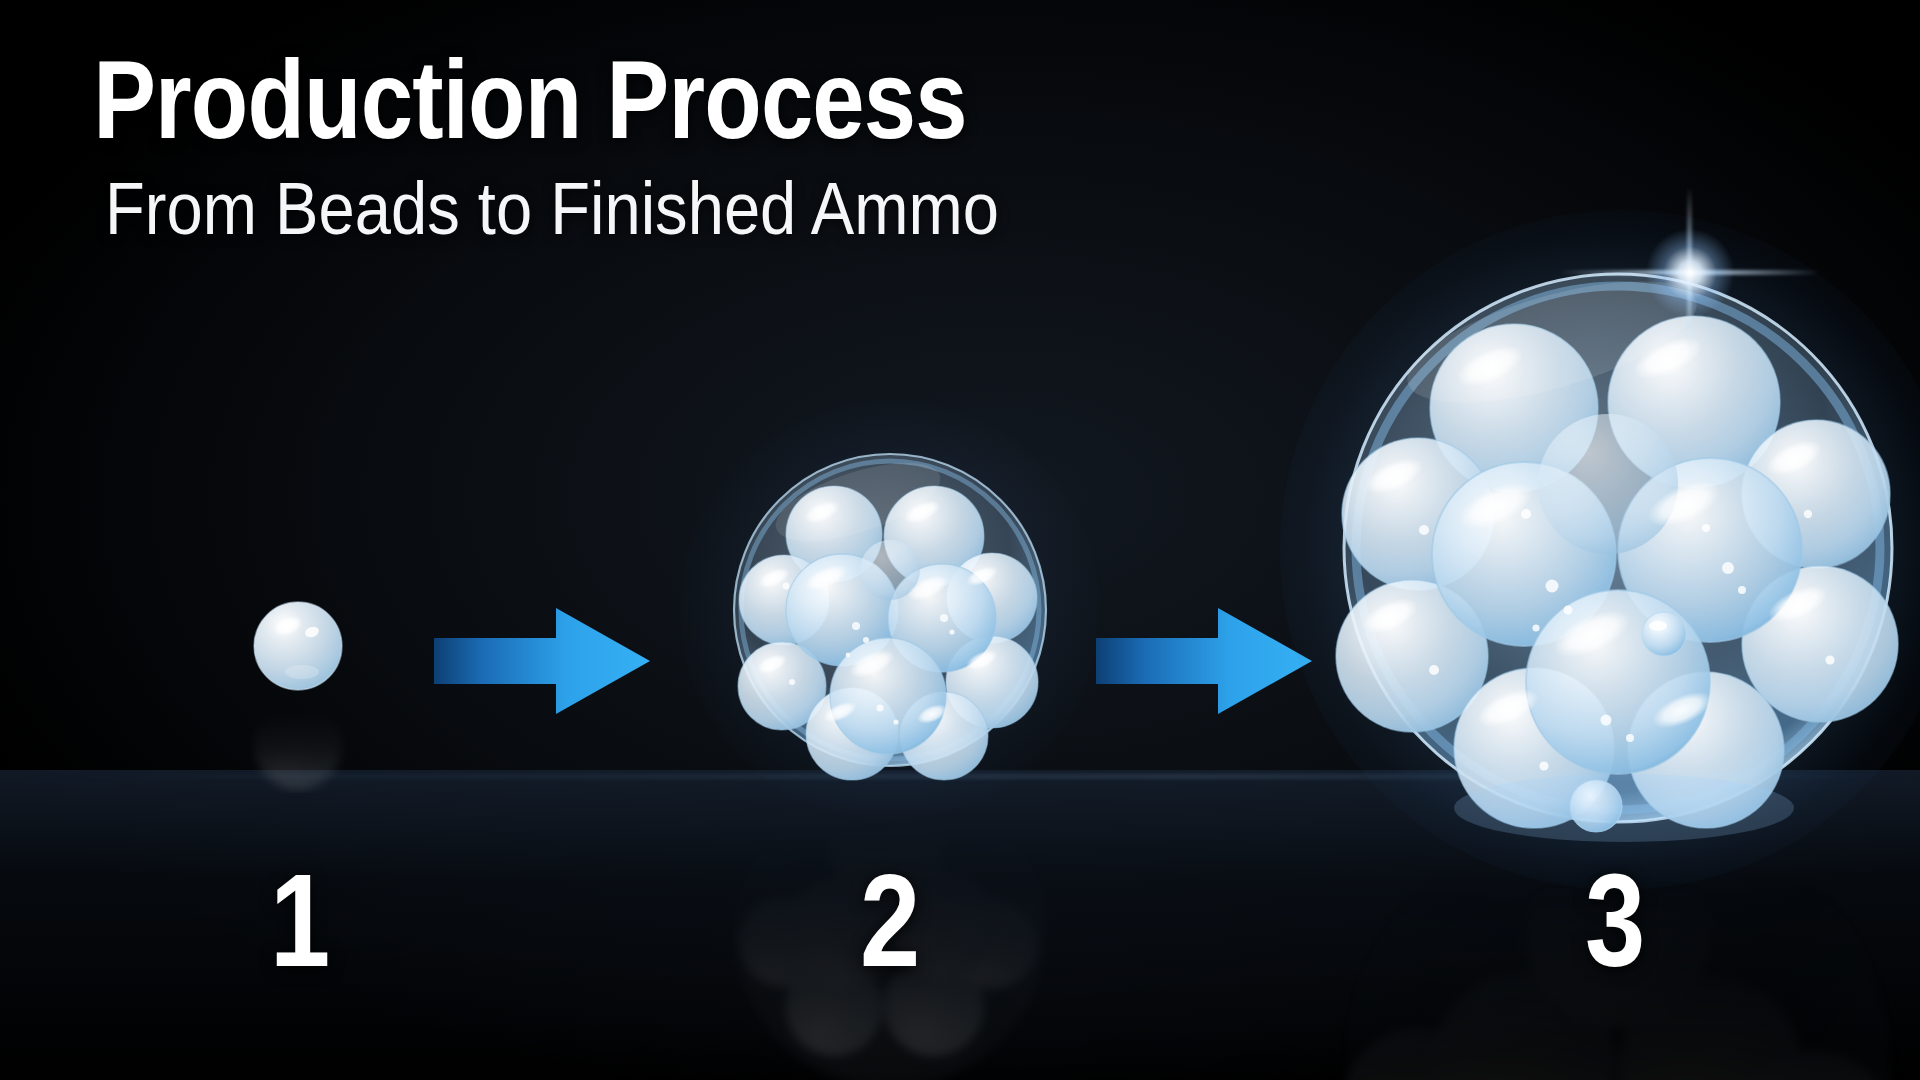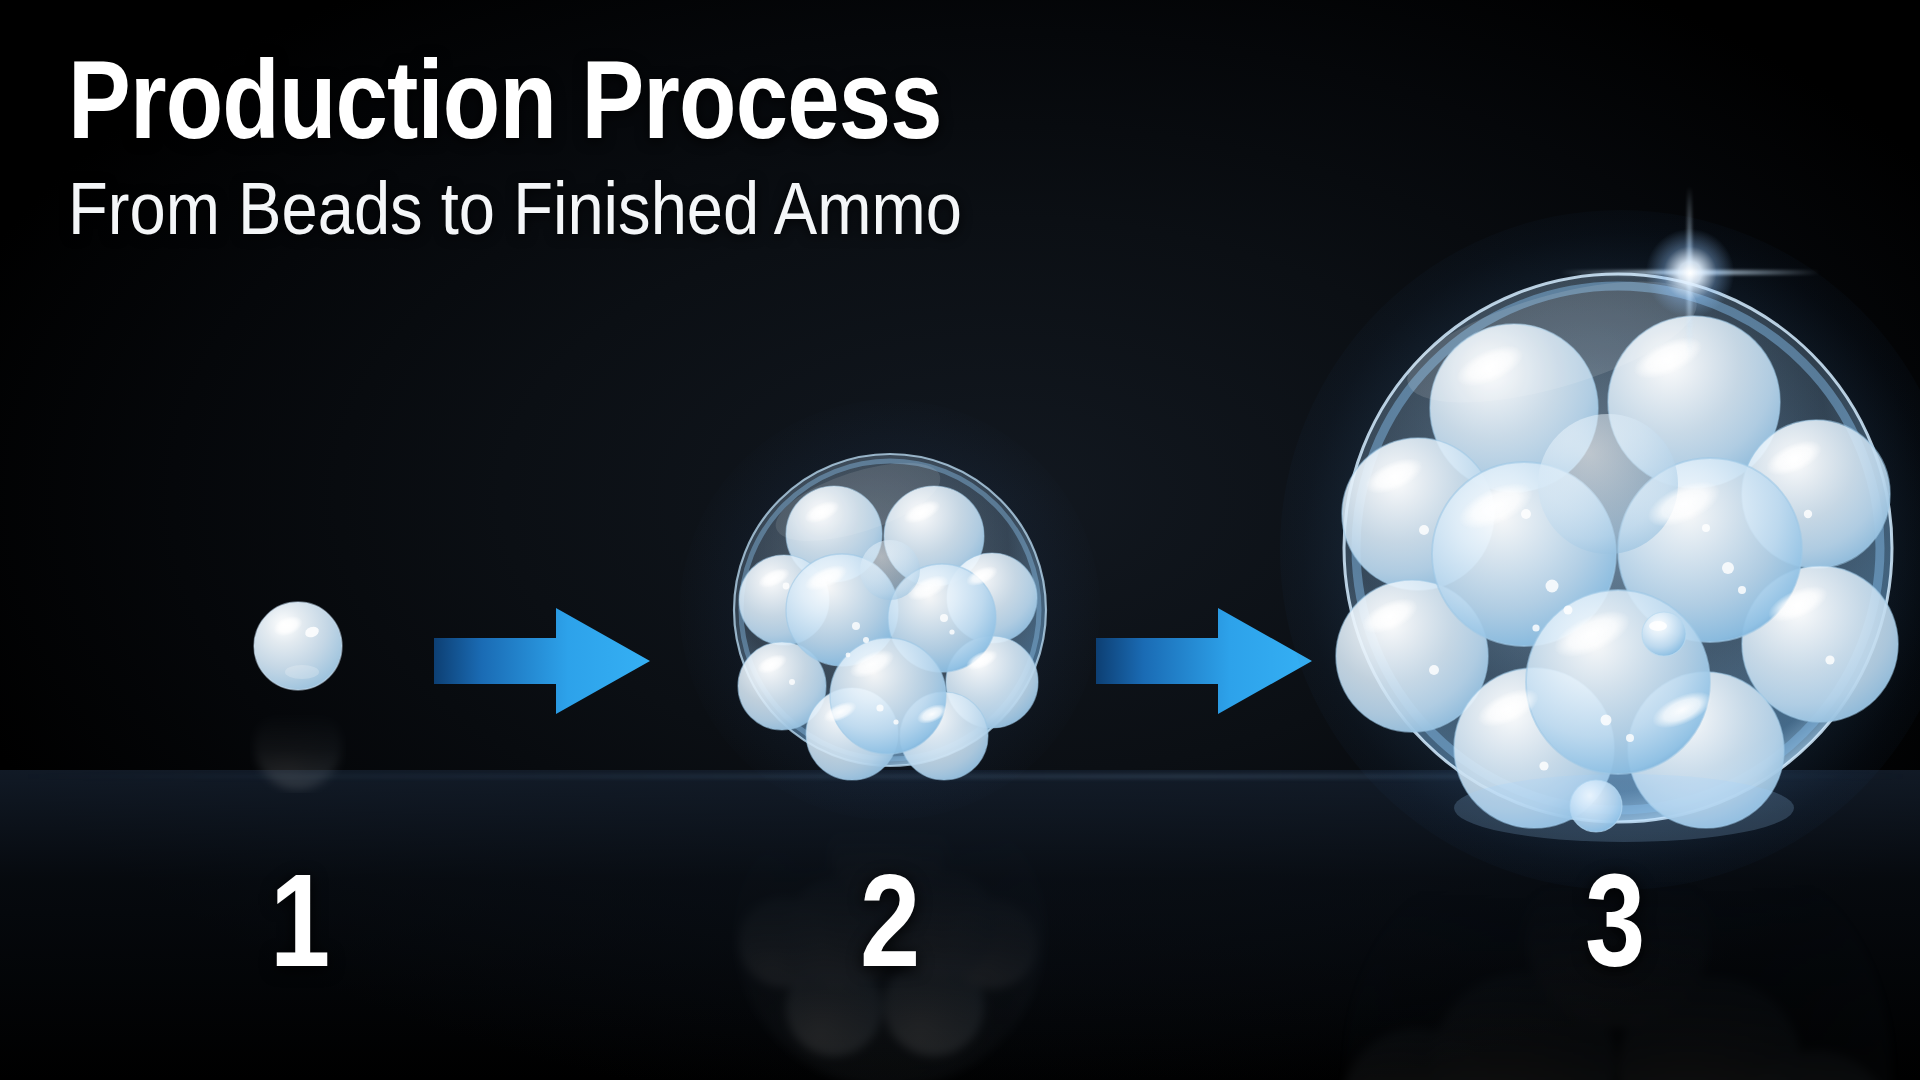--- a/index.html
+++ b/index.html
@@ -35,20 +35,21 @@
     background: linear-gradient(90deg, rgba(255,255,255,0) 0%, rgba(120,180,235,.10) 25%, rgba(160,210,255,.22) 62%, rgba(120,180,235,.10) 85%, rgba(255,255,255,0) 100%);
     filter: blur(2px);
     pointer-events: none;
   }
 
   
   .heading {
     position: absolute;
     left: 68px; top: 44px;
     width: 1100px;
+    text-align: center;
   }
   .title {
     margin: 0;
     color: #ffffff;
     font-family: "Liberation Sans Narrow", "Liberation Sans", sans-serif;
     font-weight: 700;
     font-size: 112px;
     line-height: 1.0;
     letter-spacing: -1px;
     transform: scaleX(.84);

